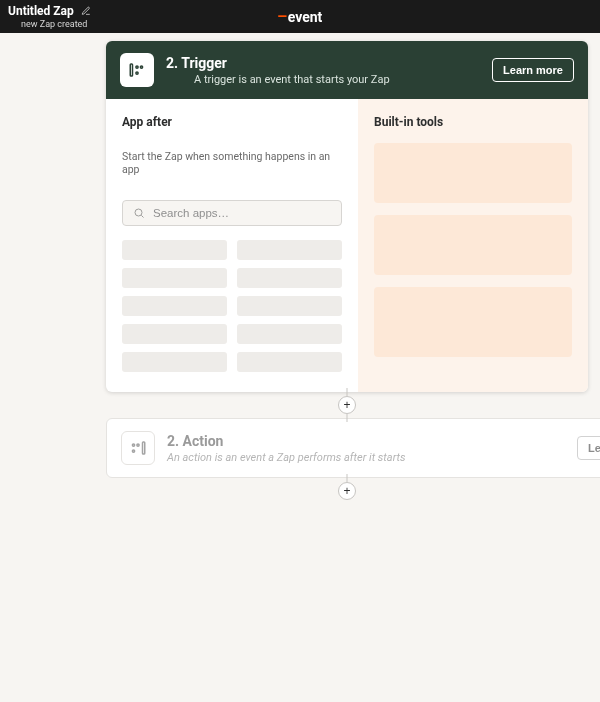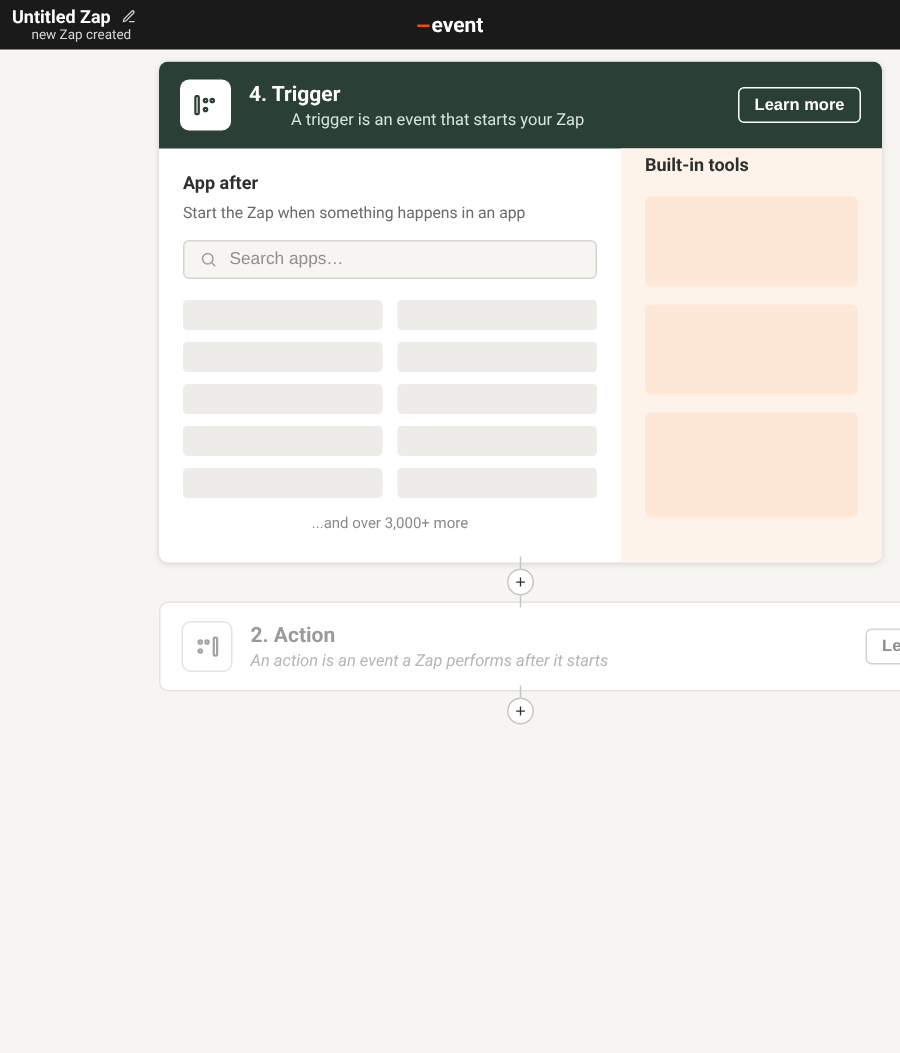--- a/index.html
+++ b/index.html
@@ -83,29 +83,29 @@
     padding:5px 10px;
     border-radius:4px;
     cursor:pointer;
   }
   .card-body { display:flex; }
   .col-left {
     flex:1;
     padding:16px 16px 20px 16px;
   }
   .col-right {
-    width: 174px;
+    width: 230px;
     background:#fdf3eb;
-    padding:4px 16px 20px 16px;
+    padding:16px 16px 20px 16px;
   }
   .section-title { font-weight:700; font-size:12px; }
-  .section-sub { font-size:10.5px; color:#6a6a6a; margin-top:6px;}
+  .section-sub { font-size:10.5px; color:#6a6a6a; margin-top:21px;}
   .section-sub a { color:#3d4592; text-decoration:underline; cursor:pointer; }
   .search-wrap {
-    margin-top:12px;
+    margin-top:24px;
     display:flex;align-items:center;
     border:1px solid #d7d5d2;
     background:#f7f5f2;
     border-radius:4px;
     padding:6px 10px;
     gap:8px;
   }
   .search-wrap svg { flex:none; opacity:.55; }
   .search-input {
     border:none;background:transparent;
@@ -235,21 +235,21 @@
     <div class="card-header">
       <div class="step-icon">
         <svg width="18" height="18" viewBox="0 0 24 24" fill="none" stroke="#2a4034" stroke-width="2">
           <rect x="3" y="4" width="3" height="16" rx="1"></rect>
           <circle cx="12" cy="8" r="1.5"></circle>
           <circle cx="18" cy="8" r="1.5"></circle>
           <circle cx="12" cy="16" r="1.5"></circle>
         </svg>
       </div>
       <div class="step-titles">
-        <div class="step-title">4. Trigger</div>
+        <div class="step-title">2. Trigger</div>
         <div class="step-sub">A trigger is an event that starts your Zap</div>
       </div>
       <button class="learn-more-btn">Learn more</button>
     </div>
     <div class="card-body">
       <div class="col-left">
         <div class="section-title">App after</div>
         <div class="section-sub">Start the Zap when something happens in an app</div>
         <div class="search-wrap">
           <svg width="12" height="12" viewBox="0 0 24 24" fill="none" stroke="#555" stroke-width="2">
@@ -263,21 +263,20 @@
           <div class="sk"></div>
           <div class="sk"></div>
           <div class="sk"></div>
           <div class="sk"></div>
           <div class="sk"></div>
           <div class="sk"></div>
           <div class="sk"></div>
           <div class="sk"></div>
           <div class="sk"></div>
         </div>
-        <div class="more-apps">...and over 3,000+ more</div>
       </div>
       <div class="col-right">
         <div class="section-title">Built-in tools</div>
         <div class="tool-sk">
           <div class="tool-block"></div>
           <div class="tool-block"></div>
           <div class="tool-block big"></div>
         </div>
       </div>
     </div>

